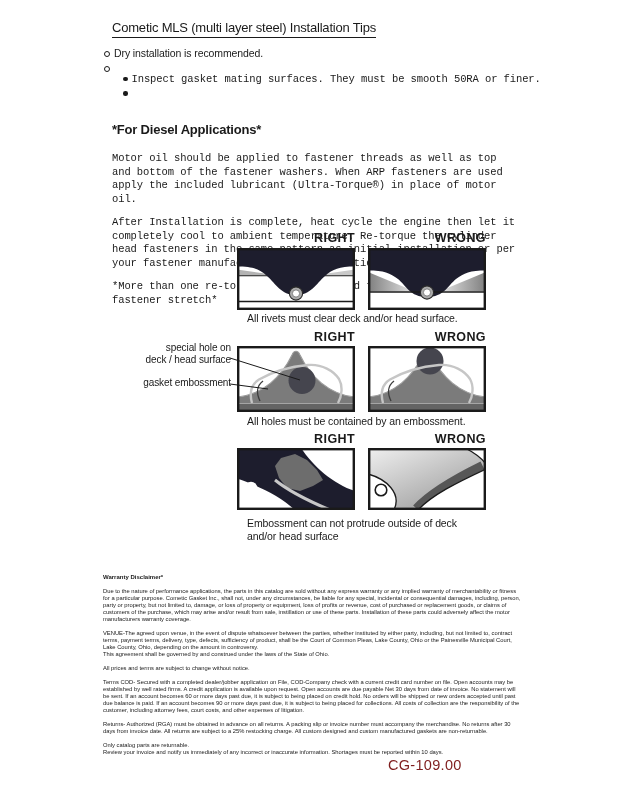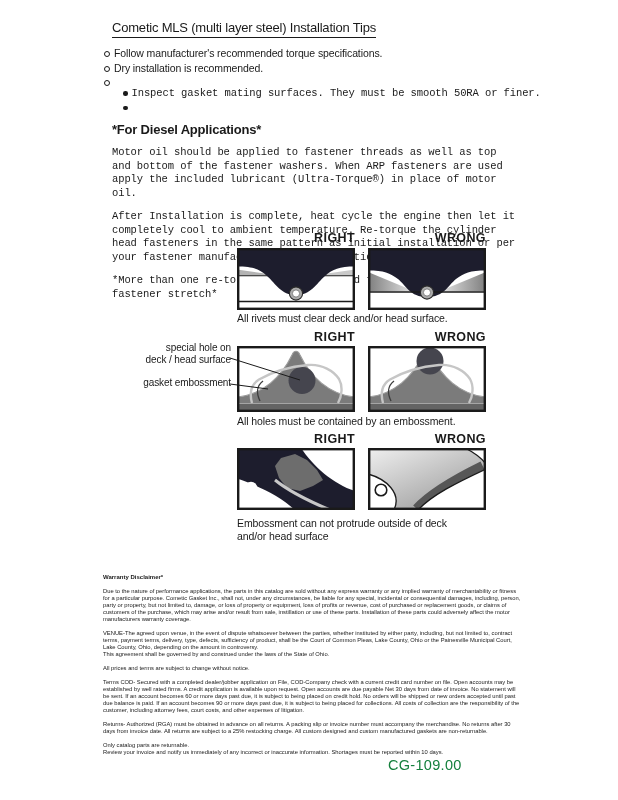--- a/index.html
+++ b/index.html
@@ -15,48 +15,44 @@
     display:inline-block;
   }
   
   .bullets{position:absolute;left:104px;top:46px;width:500px;font-size:10.5px;line-height:14.5px;letter-spacing:-0.1px;}
   .b-item{display:flex;align-items:flex-start;}
   .b-item.lv2{margin-left:19px;font-family:Liberation Mono, monospace;}
   .mk-open{width:4px;height:4px;border:1px solid #1a1a1a;border-radius:50%;margin:5px 4px 0 0;flex:none;}
   .mk-fill{width:4.5px;height:4.5px;background:#1a1a1a;border-radius:50%;margin:5px 4px 0 0;flex:none;}
   
   .diesel{position:absolute;left:112px;top:122px;width:404px;}
-  .d-heading{font-size:13px;font-weight:bold;margin-bottom:9px;letter-spacing:-0.2px;}
+  .d-heading{font-size:13px;font-weight:bold;margin-bottom:15px;letter-spacing:-0.2px;}
   .diesel p{font-size:10.5px;line-height:13.5px;margin:0 0 10px 0;letter-spacing:-0.1px;font-family:Liberation Mono, monospace;}
   
   .dg-h{position:absolute;width:118px;text-align:right;font-size:12.5px;font-weight:bold;letter-spacing:0.4px;}
-  .dg-cap{position:absolute;font-size:10.5px;line-height:13px;letter-spacing:-0.1px;}
+  .dg-cap{position:absolute;font-size:10.5px;line-height:13px;letter-spacing:-0.1px;margin-left:10px;}
   .panel{position:absolute;width:118px;}
   .panel svg{display:block;}
   .dg-lbl{position:absolute;font-size:10px;line-height:12px;text-align:right;letter-spacing:-0.1px;}
   
   .disclaimer{position:absolute;left:103px;top:574px;width:418px;}
   .d-head{font-size:6px;font-weight:bold;margin-bottom:8px;}
   .disclaimer .d-par{font-size:5.8px;line-height:7px;margin:0;}
   .disclaimer .d-par.gap{margin-bottom:7px;}
   
-  .doc-code{position:absolute;left:388px;top:757px;font-size:14.5px;color:#15803d;letter-spacing:0.3px;}
+  .doc-code{position:absolute;left:388px;top:757px;font-size:14.5px;color:#7f1d1d;letter-spacing:0.3px;}
 </style>
 </head>
 <body>
 
 <div>
 
   <div class="title">Cometic MLS (multi layer steel) Installation Tips</div>
 
   <div class="bullets">
-      <div class="b-item lv1">
-        <span class="mk-open"></span>
-        <span>Follow manufacturer's recommended torque specifications.</span>
-      </div>
       <div class="b-item lv1">
         <span class="mk-open"></span>
         <span>Dry installation is recommended.</span>
       </div>
       <div class="b-item lv1">
         <span class="mk-open"></span>
       </div>
       <div class="b-item lv2">
         <span class="mk-fill"></span>
         <span>Inspect gasket mating surfaces.  They must be smooth 50RA or finer.</span>

